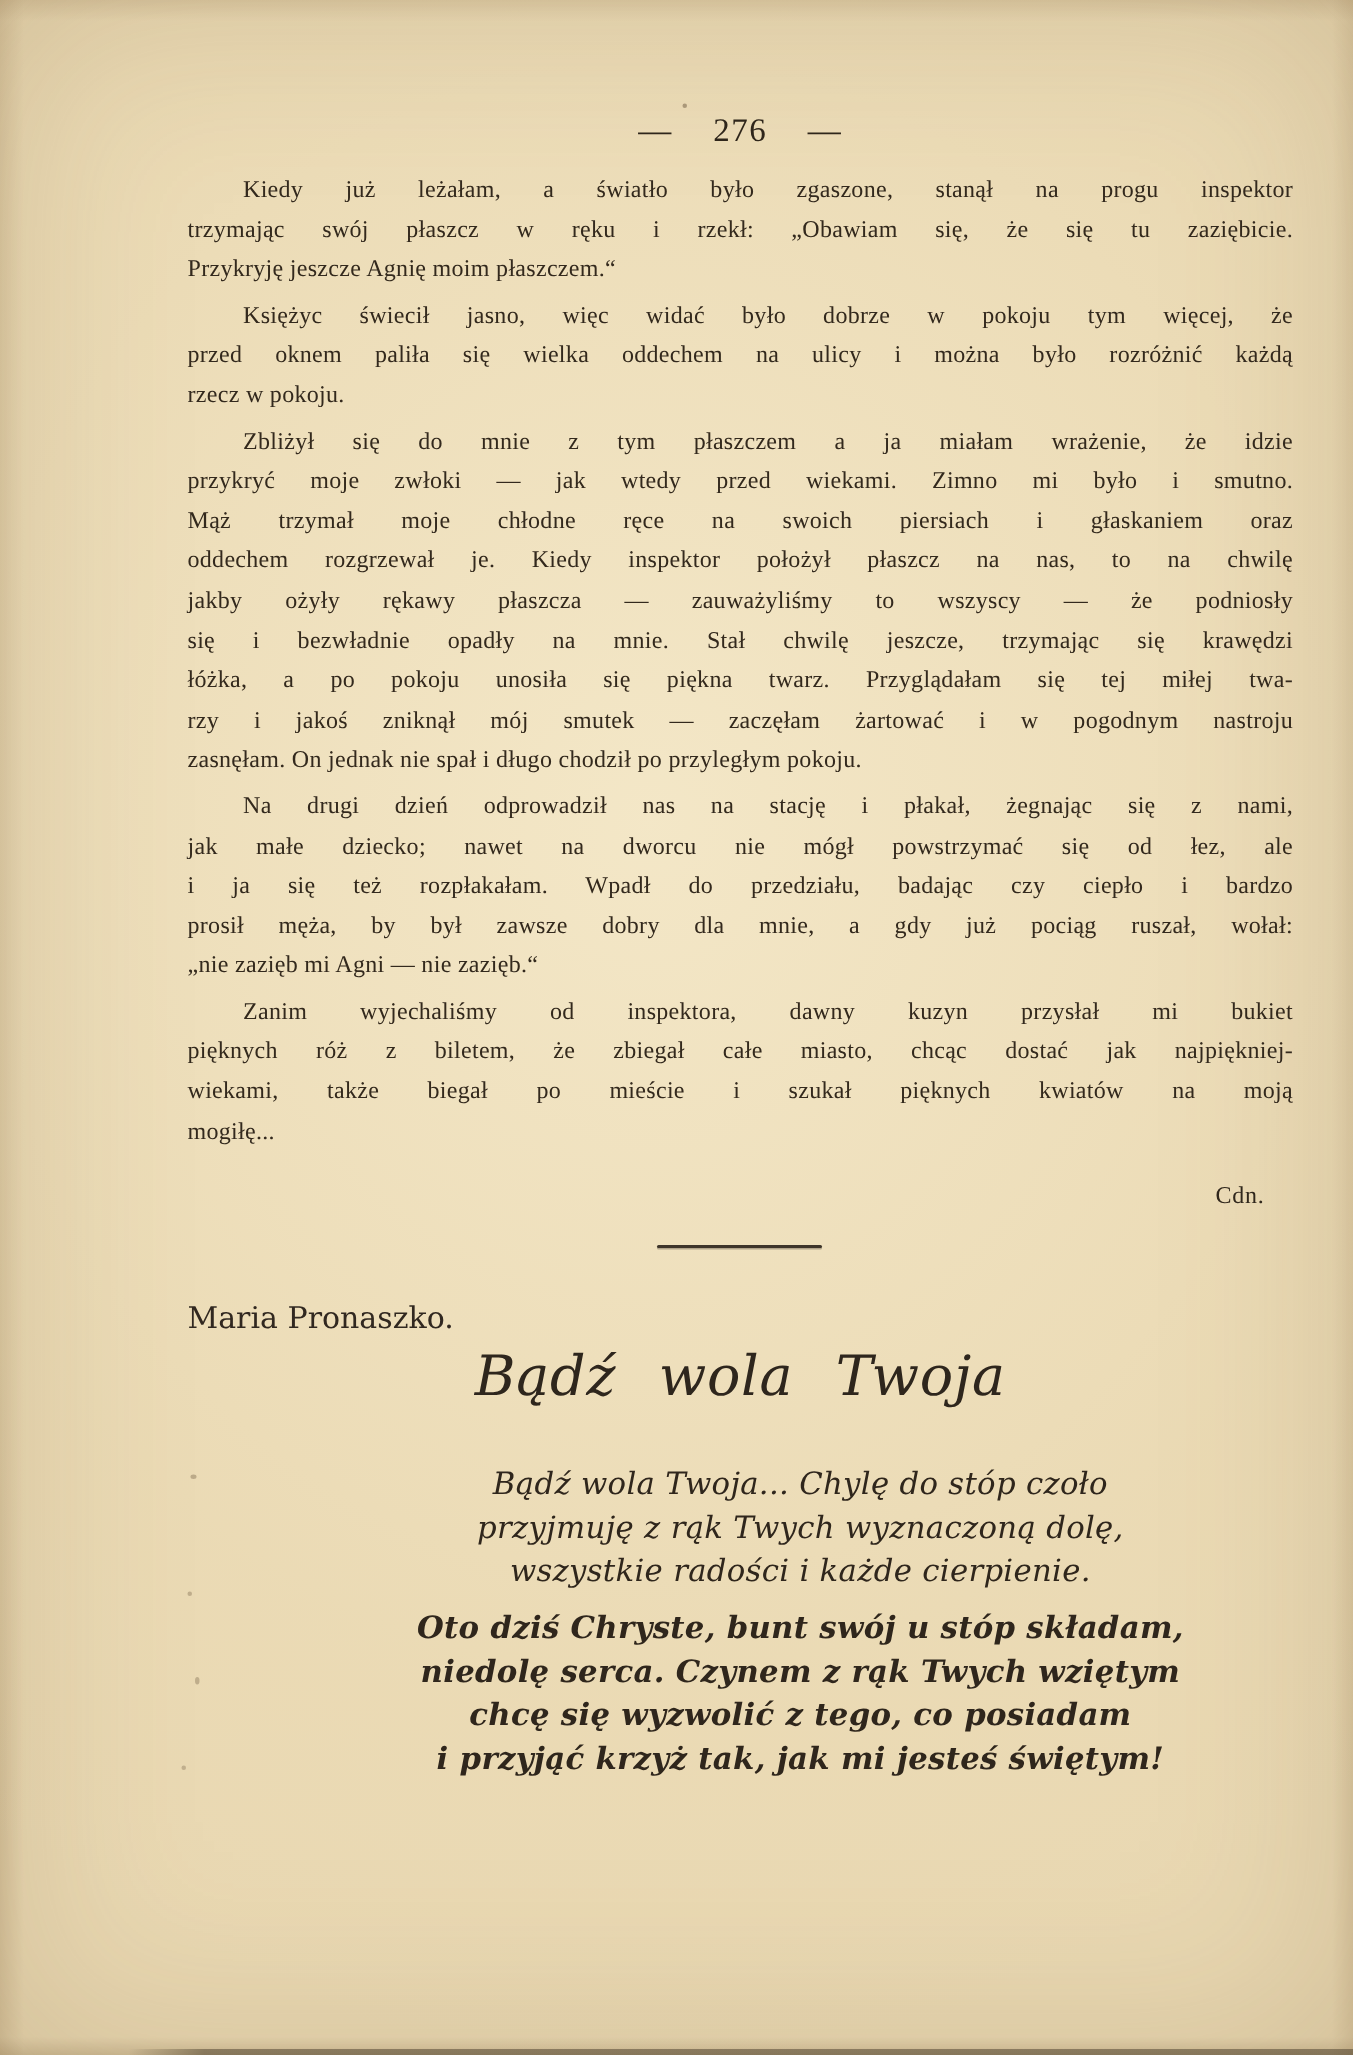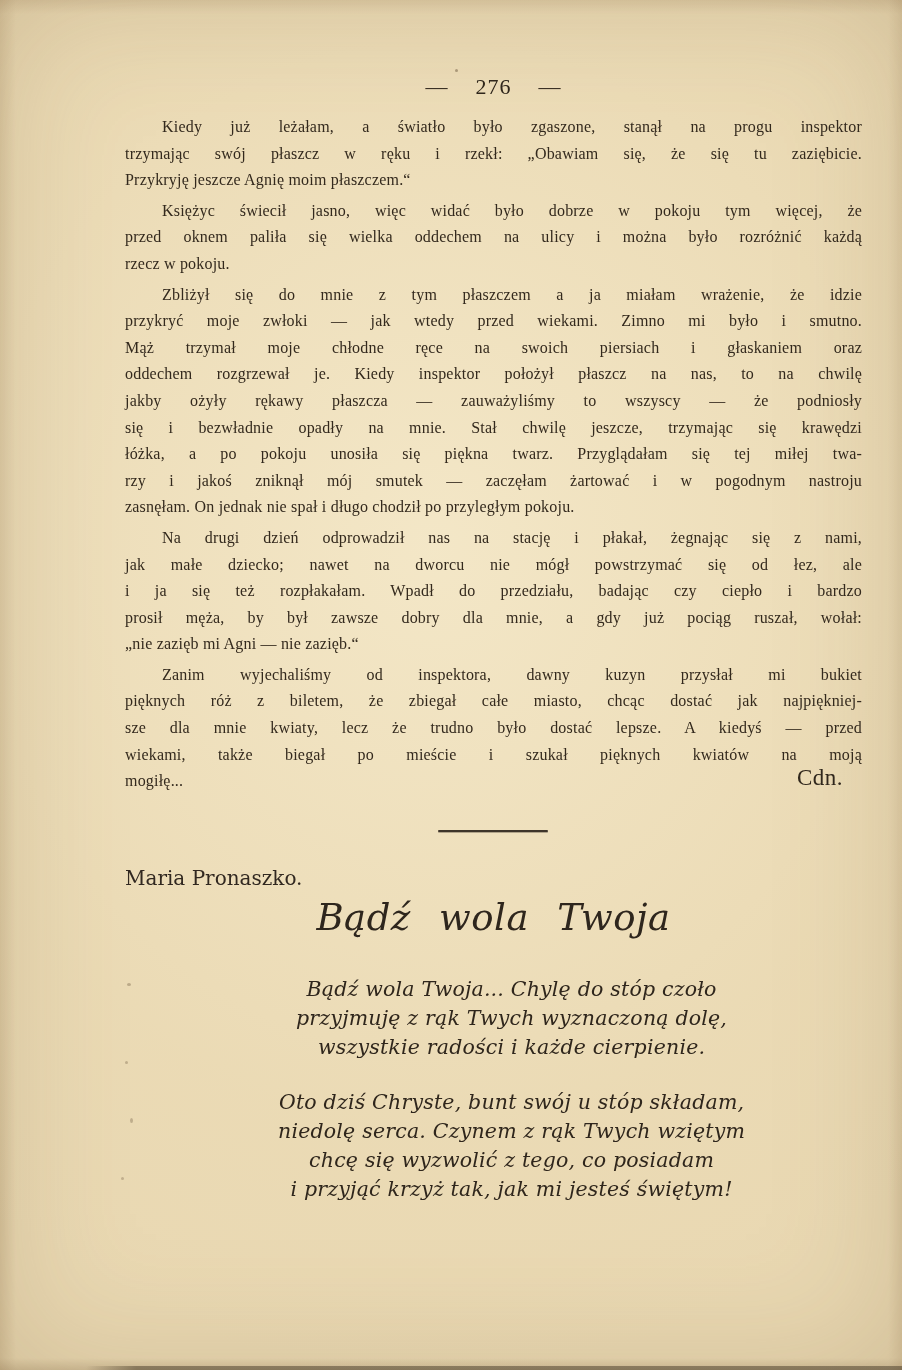--- a/index.html
+++ b/index.html
@@ -42,22 +42,22 @@
   .para .line {
     text-align: justify;
     text-align-last: justify;
     white-space: normal;
   }
   .para .line.first { text-indent: 37px; }
   .para .line.last  { text-align-last: left; }
 
   .continuation {
     position: absolute;
-    top: 765px; right: 59px;
-    font-size: 23px; letter-spacing: 0.5px; color: #30271c;
+    top: 789px; right: 59px;
+    font-size: 16px; letter-spacing: 0.5px; color: #30271c;
   }
 
   .divider {
     position: absolute;
     top: 830px; left: 438px;
     width: 110px; height: 2px;
     background: #3e352a;
     border-radius: 1px;
     box-shadow: 0 1px 0 rgba(62,53,42,0.35);
   }
@@ -80,21 +80,21 @@
     letter-spacing: 0.5px;
   }
   .poem {
     position: absolute;
     top: 975px; left: 278px;
     font-style: italic;
     font-family: "DejaVu Serif", serif;
     font-size: 20.5px; line-height: 29px;
     color: #2f261c; letter-spacing: 0.2px;
   }
-  .stanza + .stanza { margin-top: 26px; }
+  .stanza + .stanza { margin-top: 9px; font-weight: bold; }
   .poem .line { text-align: center; }
 
   
   .speck { position: absolute; border-radius: 50%; background: rgba(95,75,50,0.45); }
   .speck.s1 { left: 455px; top: 69px;  width: 3px; height: 3px; }
   .speck.s2 { left: 127px; top: 983px; width: 4px; height: 3px; background: rgba(100,80,55,0.35); }
   .speck.s3 { left: 125px; top: 1061px; width: 3px; height: 3px; background: rgba(100,80,55,0.32); }
   .speck.s4 { left: 130px; top: 1118px; width: 3px; height: 5px; background: rgba(100,80,55,0.32); }
   .speck.s5 { left: 121px; top: 1177px; width: 3px; height: 3px; background: rgba(100,80,55,0.3); }
   .bottom-edge {
@@ -139,21 +139,20 @@
     <div class="para">
         <div class="line first">Na drugi dzień odprowadził nas na stację i płakał, żegnając się z nami,</div>
         <div class="line">jak małe dziecko; nawet na dworcu nie mógł powstrzymać się od łez, ale</div>
         <div class="line">i ja się też rozpłakałam. Wpadł do przedziału, badając czy ciepło i bardzo</div>
         <div class="line">prosił męża, by był zawsze dobry dla mnie, a gdy już pociąg ruszał, wołał:</div>
         <div class="line last">„nie zazięb mi Agni — nie zazięb.“</div>
       </div>
     <div class="para">
         <div class="line first">Zanim wyjechaliśmy od inspektora, dawny kuzyn przysłał mi bukiet</div>
         <div class="line">pięknych róż z biletem, że zbiegał całe miasto, chcąc dostać jak najpiękniej-</div>
-        <div class="line">sze dla mnie kwiaty, lecz że trudno było dostać lepsze. A kiedyś — przed</div>
         <div class="line">wiekami, także biegał po mieście i szukał pięknych kwiatów na moją</div>
         <div class="line last">mogiłę...</div>
       </div>
   </div>
 
   <div class="continuation">Cdn.</div>
 
   <div class="divider"></div>
 
   <div class="author">Maria Pronaszko.</div>

